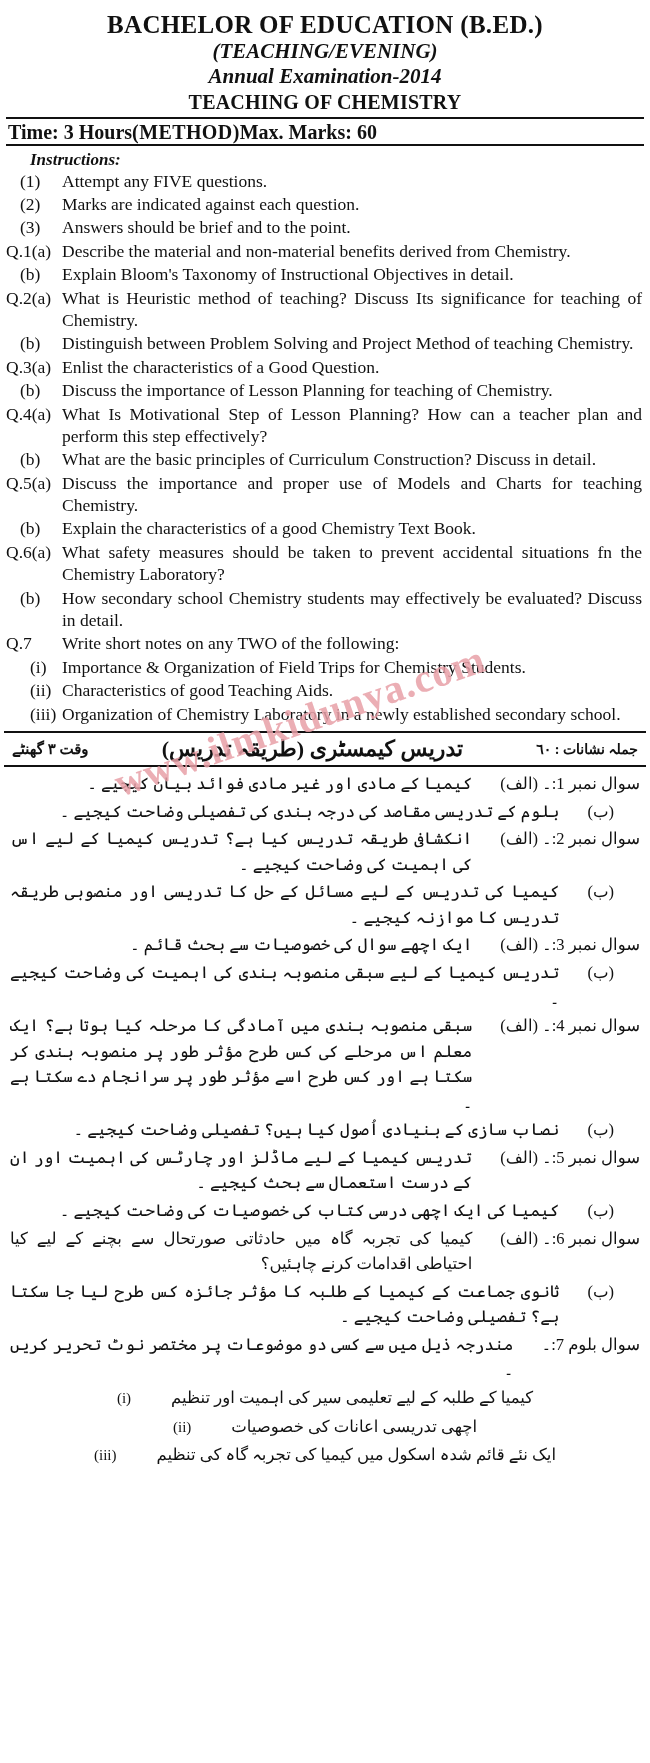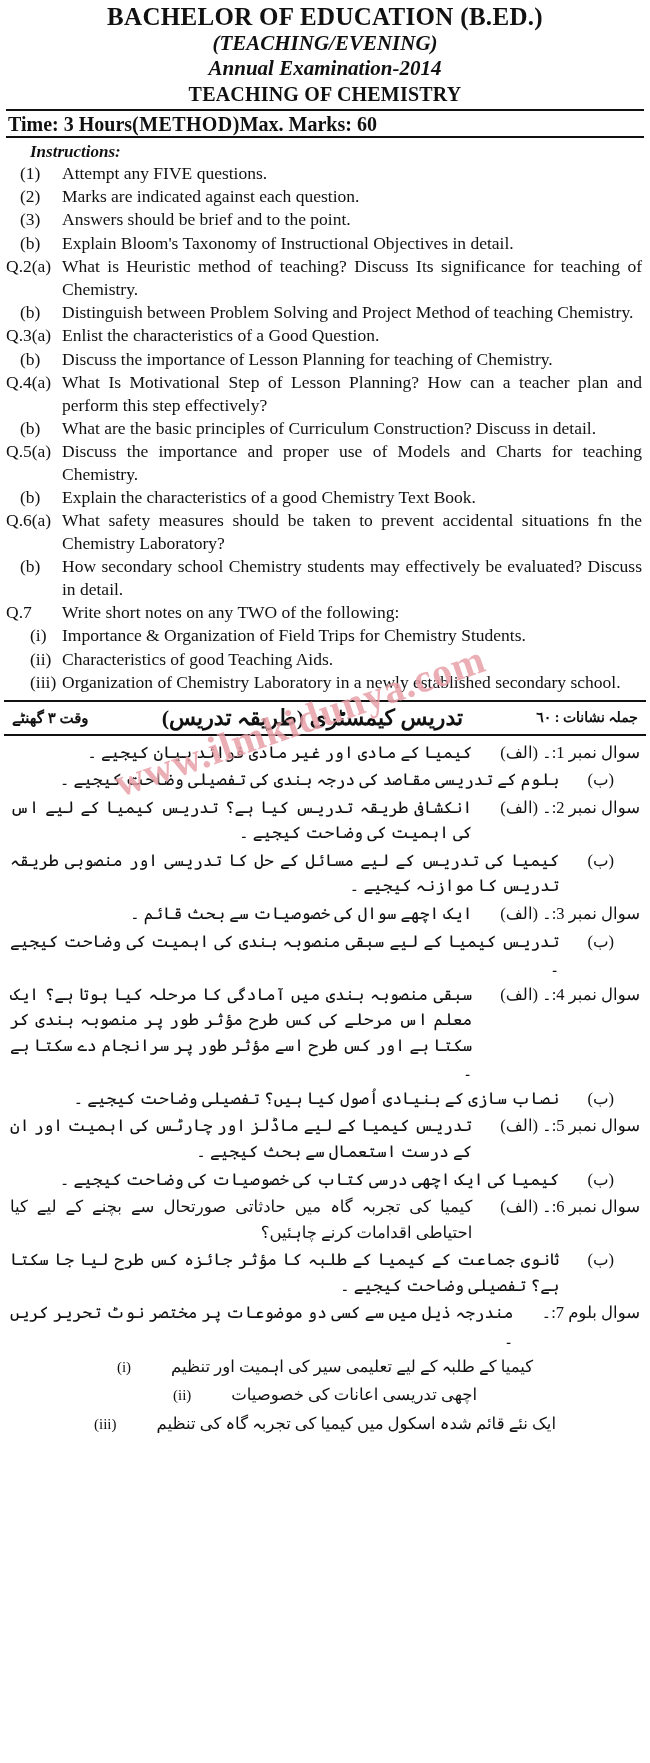--- a/index.html
+++ b/index.html
@@ -19,21 +19,21 @@
     position: relative;
     width: 650px;
     height: 1763px;
     padding: 0;
     box-sizing: border-box;
   }
 
   
   .hdr {
     text-align: center;
-    padding-top: 4px;
+    padding-top: 12px;
   }
   .hdr-title {
     font-family: "Liberation Serif", serif;
     font-weight: bold;
     font-size: 25px;
     letter-spacing: 0.3px;
     line-height: 1.05;
   }
   .hdr-sub1 {
     font-family: "Liberation Serif", serif;
@@ -241,20 +241,24 @@
     <div class="q-row">
       <div class="q-lbl indent">(2)</div>
       <div class="q-txt">Marks are indicated against each question.</div>
     </div>
     <div class="q-row">
       <div class="q-lbl indent">(3)</div>
       <div class="q-txt">Answers should be brief and to the point.</div>
     </div>
 
     <div class="q-row">
+      <div class="q-lbl">Q.1(a)</div>
+      <div class="q-txt jst">Describe the material and non-material benefits derived from Chemistry.</div>
+    </div>
+    <div class="q-row">
       <div class="q-lbl indent">(b)</div>
       <div class="q-txt jst">Explain Bloom's Taxonomy of Instructional Objectives in detail.</div>
     </div>
     <div class="q-row">
       <div class="q-lbl">Q.2(a)</div>
       <div class="q-txt jst">What is Heuristic method of teaching? Discuss Its significance for teaching of Chemistry.</div>
     </div>
     <div class="q-row">
       <div class="q-lbl indent">(b)</div>
       <div class="q-txt jst">Distinguish between Problem Solving and Project Method of teaching Chemistry.</div>

